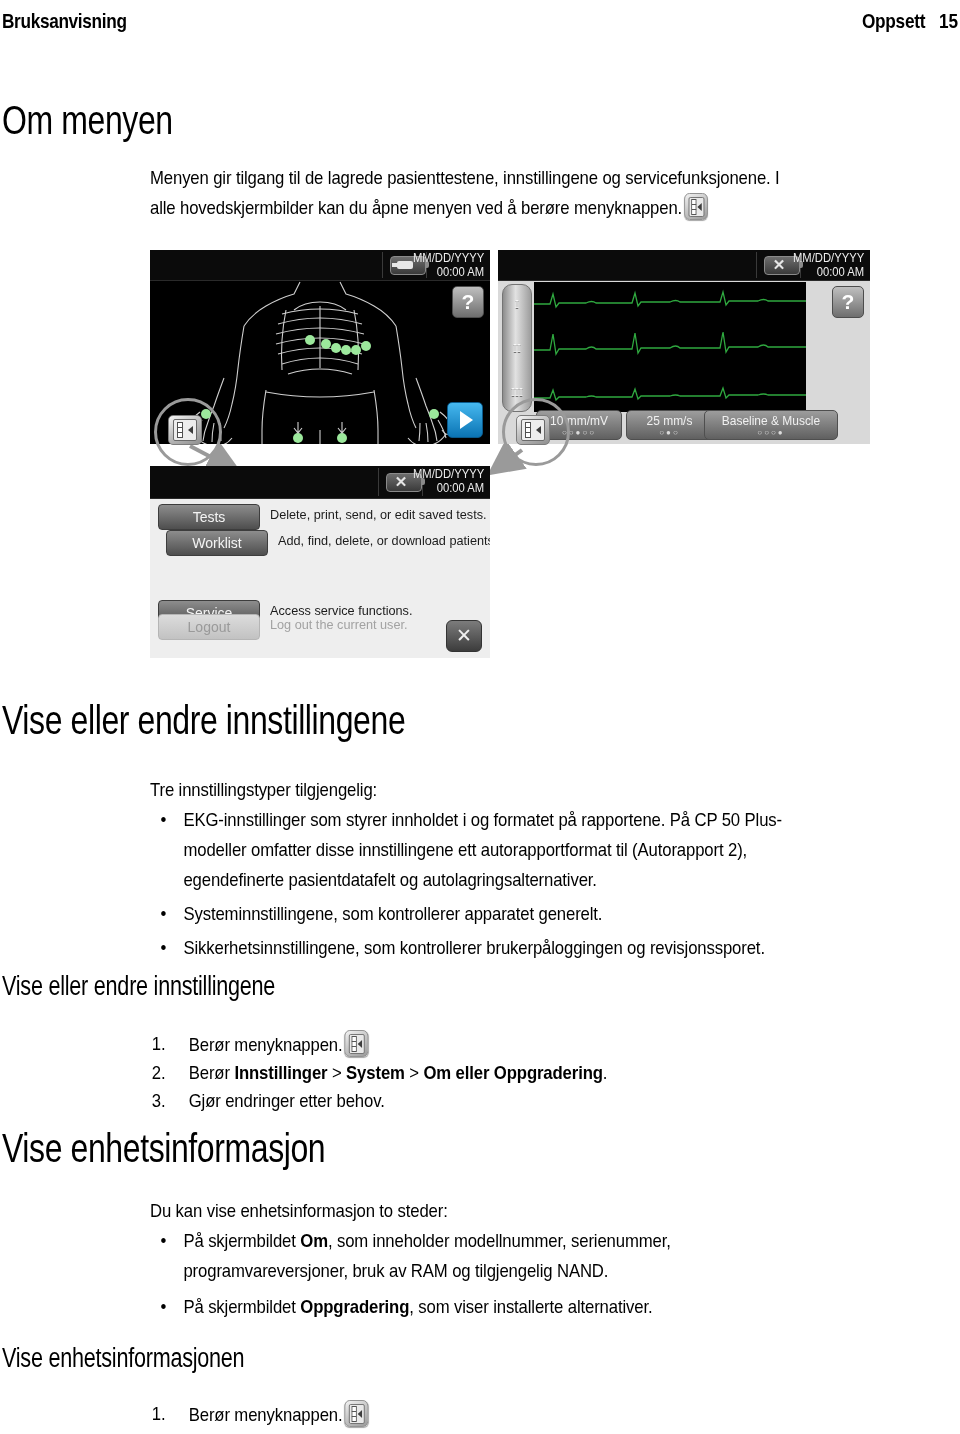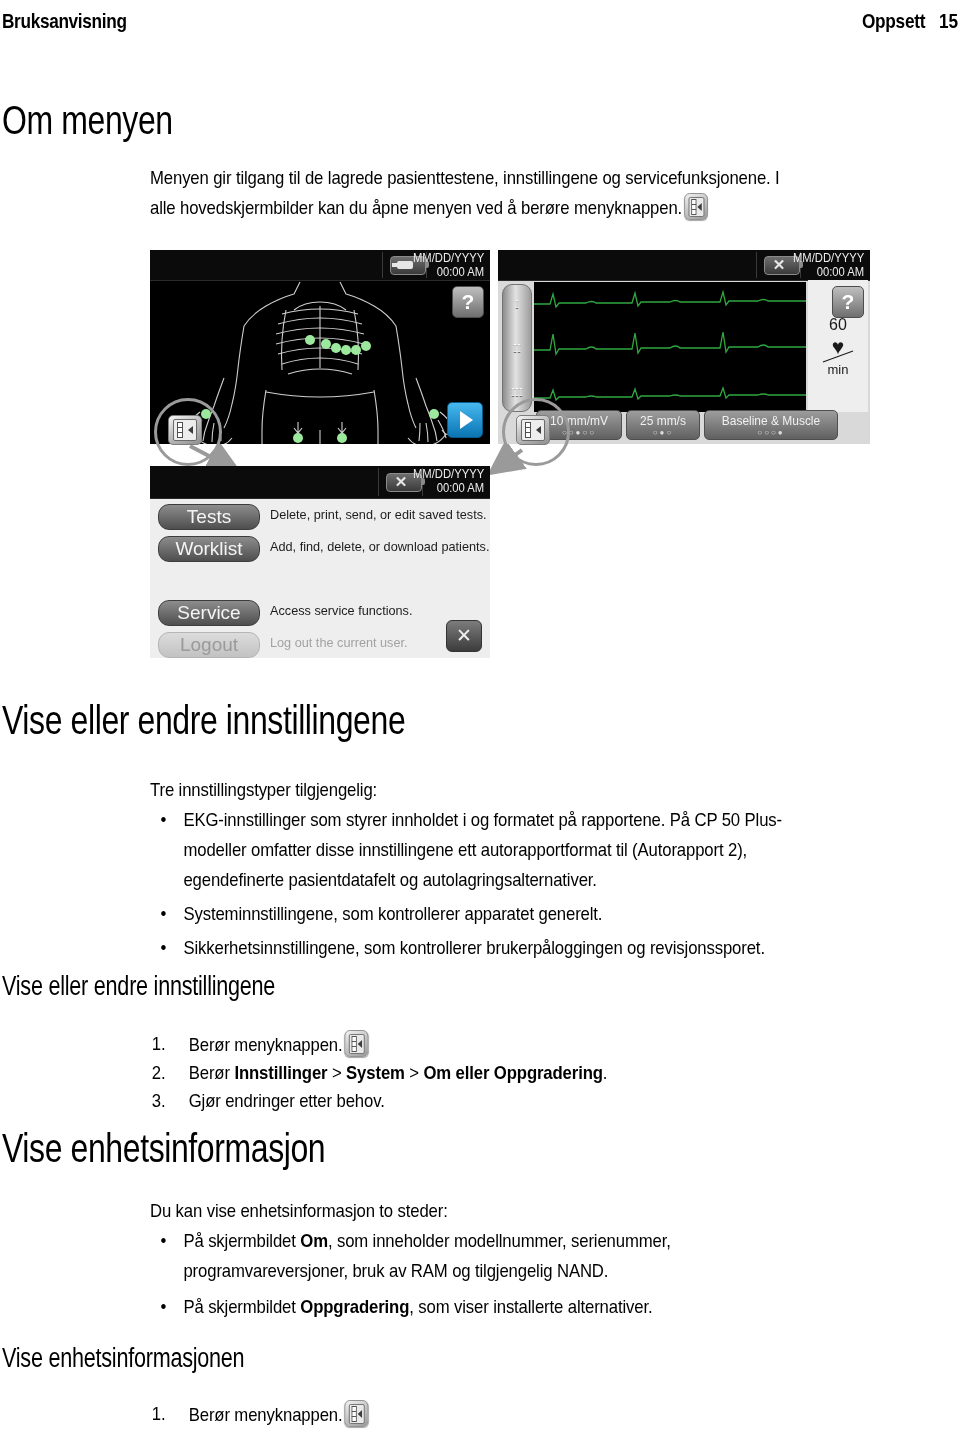--- a/index.html
+++ b/index.html
@@ -368,25 +368,25 @@
   }
   .menu-row {
     position: absolute;
     left: 8px; right: 6px;
     height: 26px;
   }
   .menu-btn {
     position: absolute;
     left: 0; top: 0;
     width: 100px; height: 24px;
-    border-radius: 11px;
+    border-radius: 4px;
     background: linear-gradient(180deg,#8d8d8d,#4e4e4e);
     border: 1px solid #3d3d3d;
     color: #f4f4f4;
-    font-size: 19px;
+    font-size: 14px;
     line-height: 24px;
     text-align: center;
   }
   .menu-btn.disabled {
     background: linear-gradient(180deg,#dcdcdc,#c2c2c2);
     border-color: #b5b5b5;
     color: #9a9a9a;
   }
   .menu-desc {
     position: absolute;
@@ -585,34 +585,28 @@
     <div class="wave-area">
       <svg viewBox="0 0 272 130" width="272" height="130">
         <g fill="none" stroke="#2fa83f" stroke-width="1.3">
           <path d="M0 22 H16 l3 -10 l3 13 l3 -4 H52 q6 -3 10 0 H98 l3 -10 l3 13 l3 -4 H136 q6 -3 10 0 H186 l3 -10 l3 13 l3 -4 H224 q6 -3 10 0 H272"></path>
           <path d="M0 68 H16 l3 -16 l3 20 l3 -5 H52 q6 -4 10 0 H98 l3 -16 l3 20 l3 -5 H136 q6 -4 10 0 H186 l3 -16 l3 20 l3 -5 H224 q6 -4 10 0 H272"></path>
           <path d="M0 116 H16 l3 -8 l3 10 l3 -3 H52 q6 -2 10 0 H98 l3 -8 l3 10 l3 -3 H136 q6 -2 10 0 H186 l3 -8 l3 10 l3 -3 H224 q6 -2 10 0 H272"></path>
         </g>
       </svg>
     </div>
 
-    <div class="hr-panel">
-      <div class="hr-val">60</div>
-      <div class="hr-heart">♥</div>
-      <div class="hr-slash"></div>
-      <div class="hr-unit">min</div>
-    </div>
 
     <div class="help-btn" style="right:6px; top:36px;">?</div>
 
     <div class="ecg-btn" style="left:38px; width:84px;">
       <span class="lbl">10 mm/mV</span>
       <span class="dots">○○●○○</span>
     </div>
-    <div class="ecg-btn" style="left:128px; width:72px;">
+    <div class="ecg-btn" style="left:128px; width:72px;padding-left:13px;">
       <span class="lbl">25 mm/s</span>
       <span class="dots">○●○</span>
     </div>
     <div class="ecg-btn" style="left:206px; width:132px;">
       <span class="lbl">Baseline &amp; Muscle</span>
       <span class="dots">○○○●</span>
     </div>
   </div>
 
   <div class="screen" id="screen-menu">
@@ -625,29 +619,29 @@
       <div class="tb-datetime">
         <div>MM/DD/YYYY</div>
         <div>00:00 AM</div>
       </div>
     </div>
     <div class="menu-rows">
       <div class="menu-row" style="top:6px;">
         <div class="menu-btn">Tests</div>
         <div class="menu-desc">Delete, print, send, or edit saved tests.</div>
       </div>
-      <div class="menu-row" style="top:38px;">
+      <div class="menu-row" style="top:32px;margin-left:8px;">
         <div class="menu-btn">Worklist</div>
         <div class="menu-desc">Add, find, delete, or download patients.</div>
       </div>
       <div class="menu-row" style="top:102px;">
         <div class="menu-btn">Service</div>
         <div class="menu-desc">Access service functions.</div>
       </div>
-      <div class="menu-row" style="top:134px;">
+      <div class="menu-row" style="top:116px;">
         <div class="menu-btn disabled">Logout</div>
         <div class="menu-desc disabled">Log out the current user.</div>
       </div>
       <div class="close-btn">✕</div>
     </div>
   </div>
 
   <div class="callout-ring" style="left:4px; top:160px; width:62px; height:62px;"></div>
   <div class="callout-icon" style="left:18px; top:177px;">
     <span class="ci-inner">

